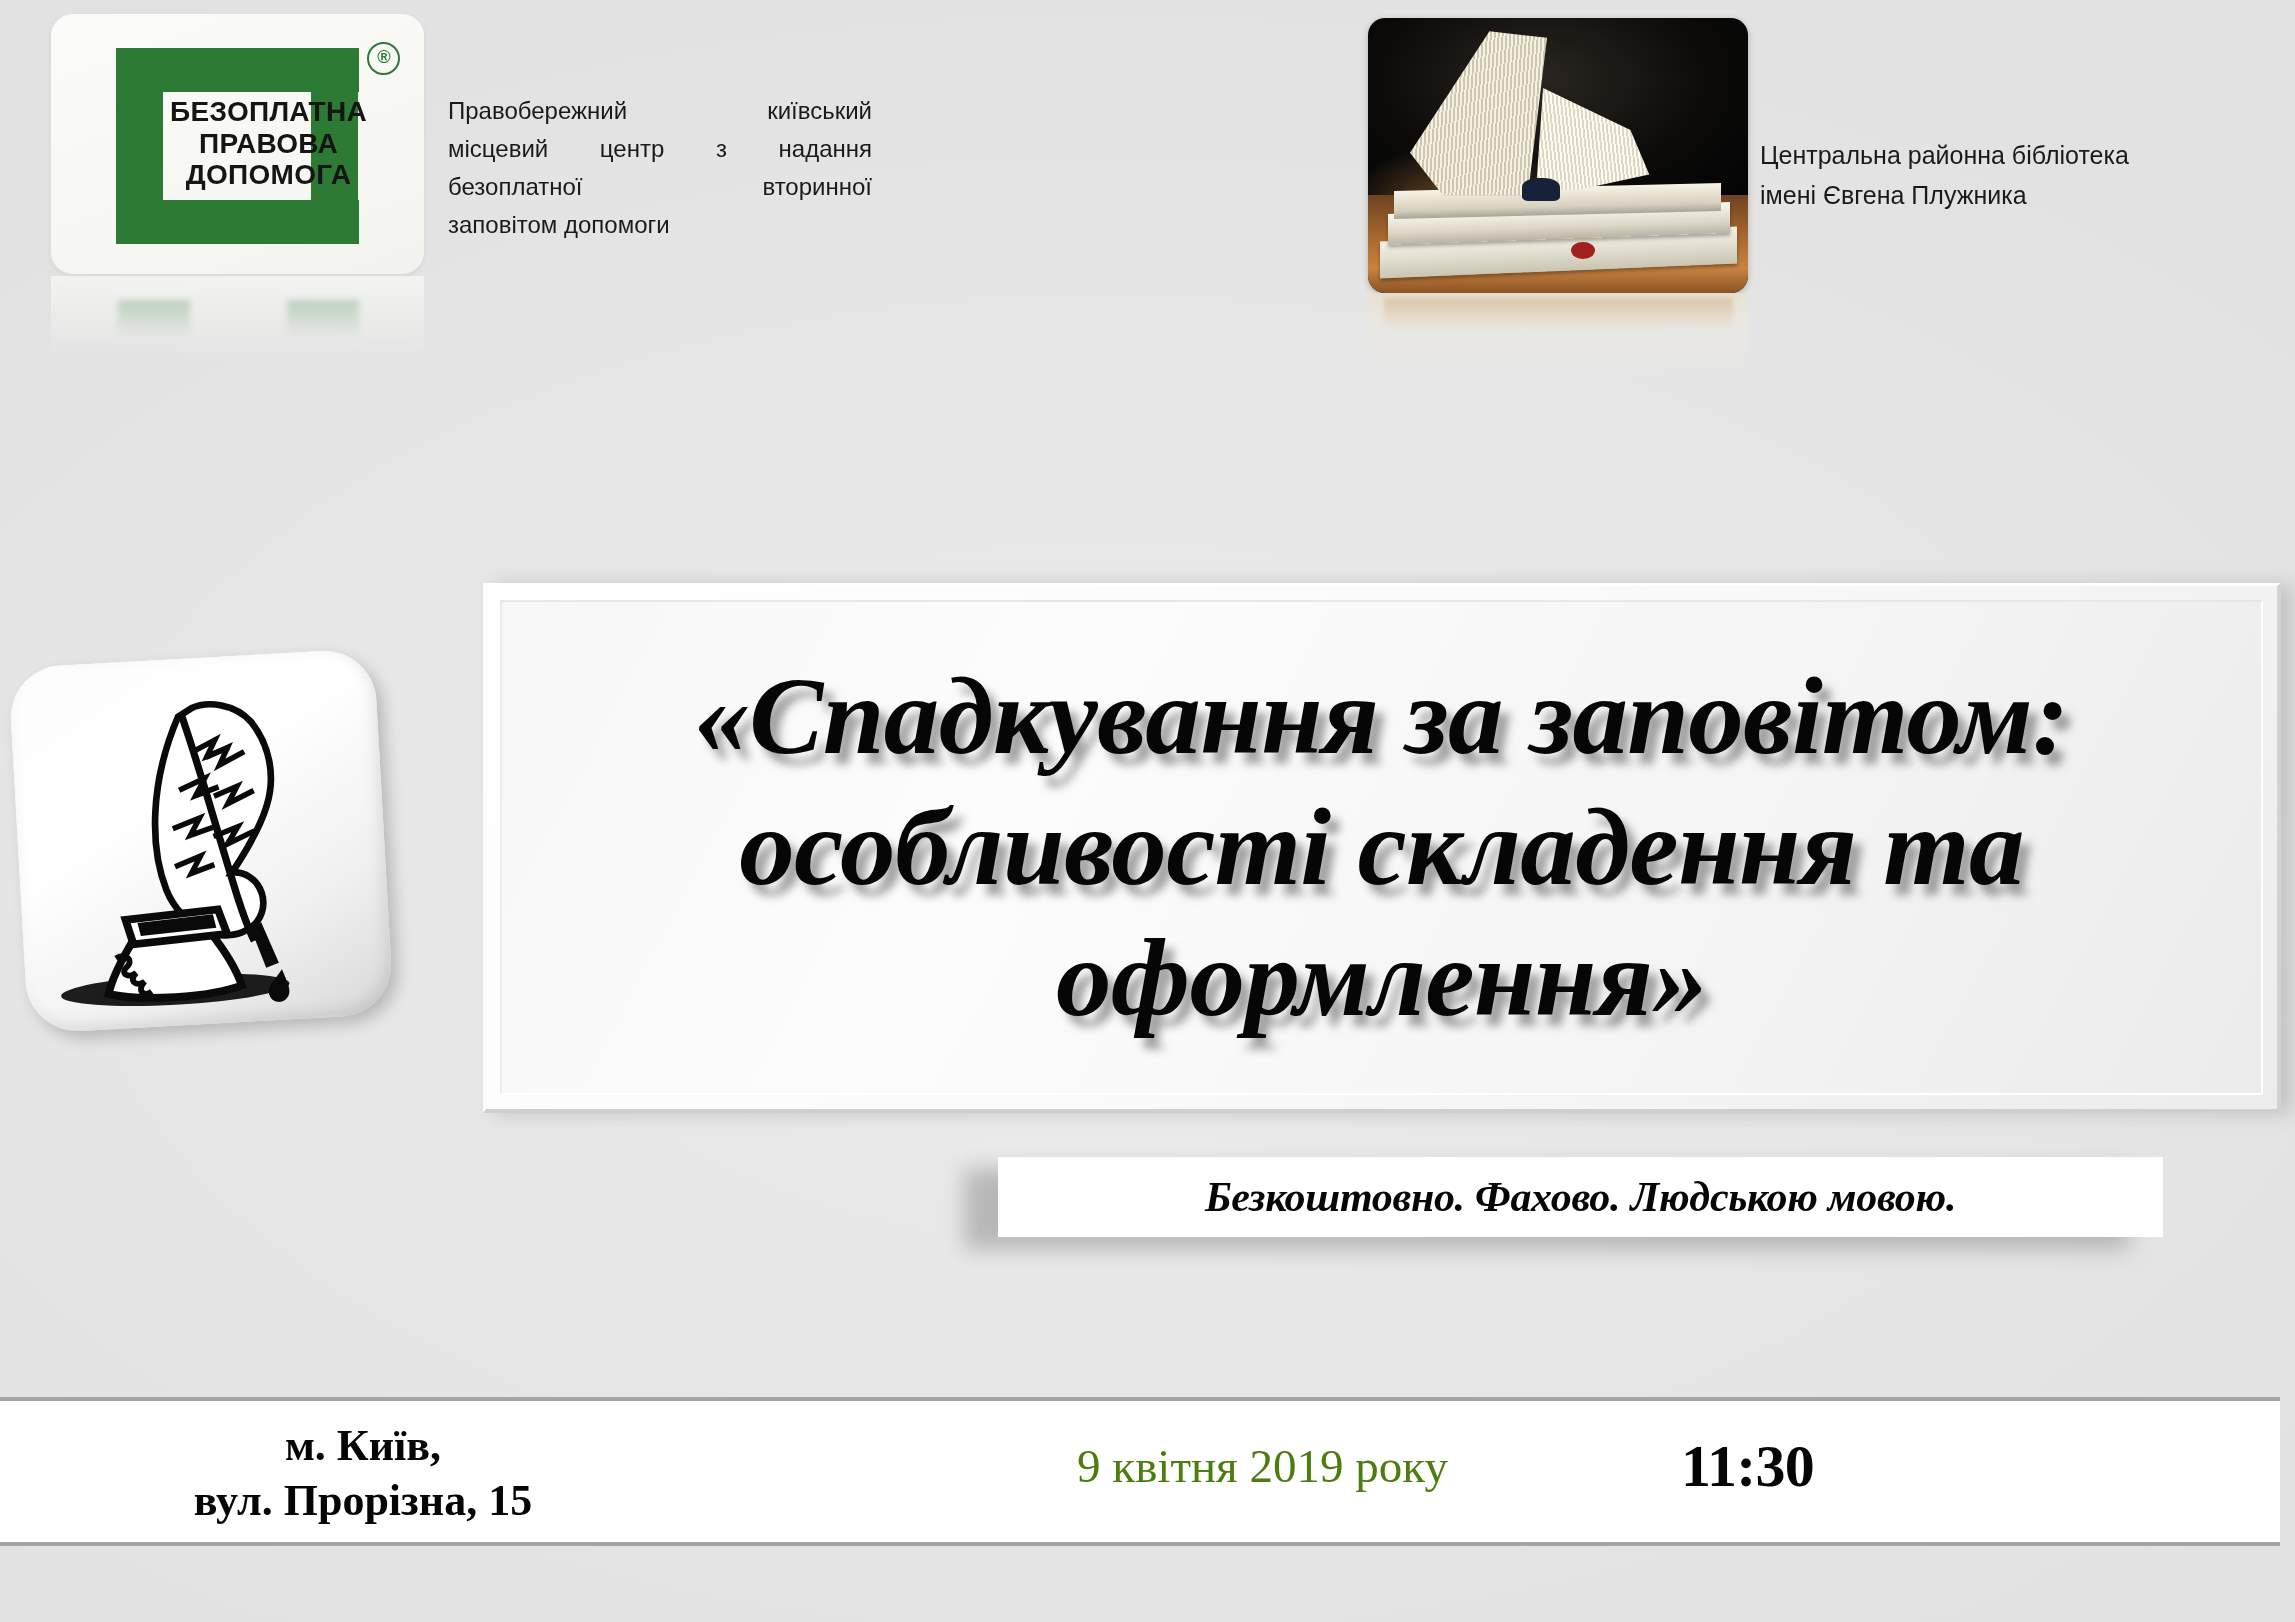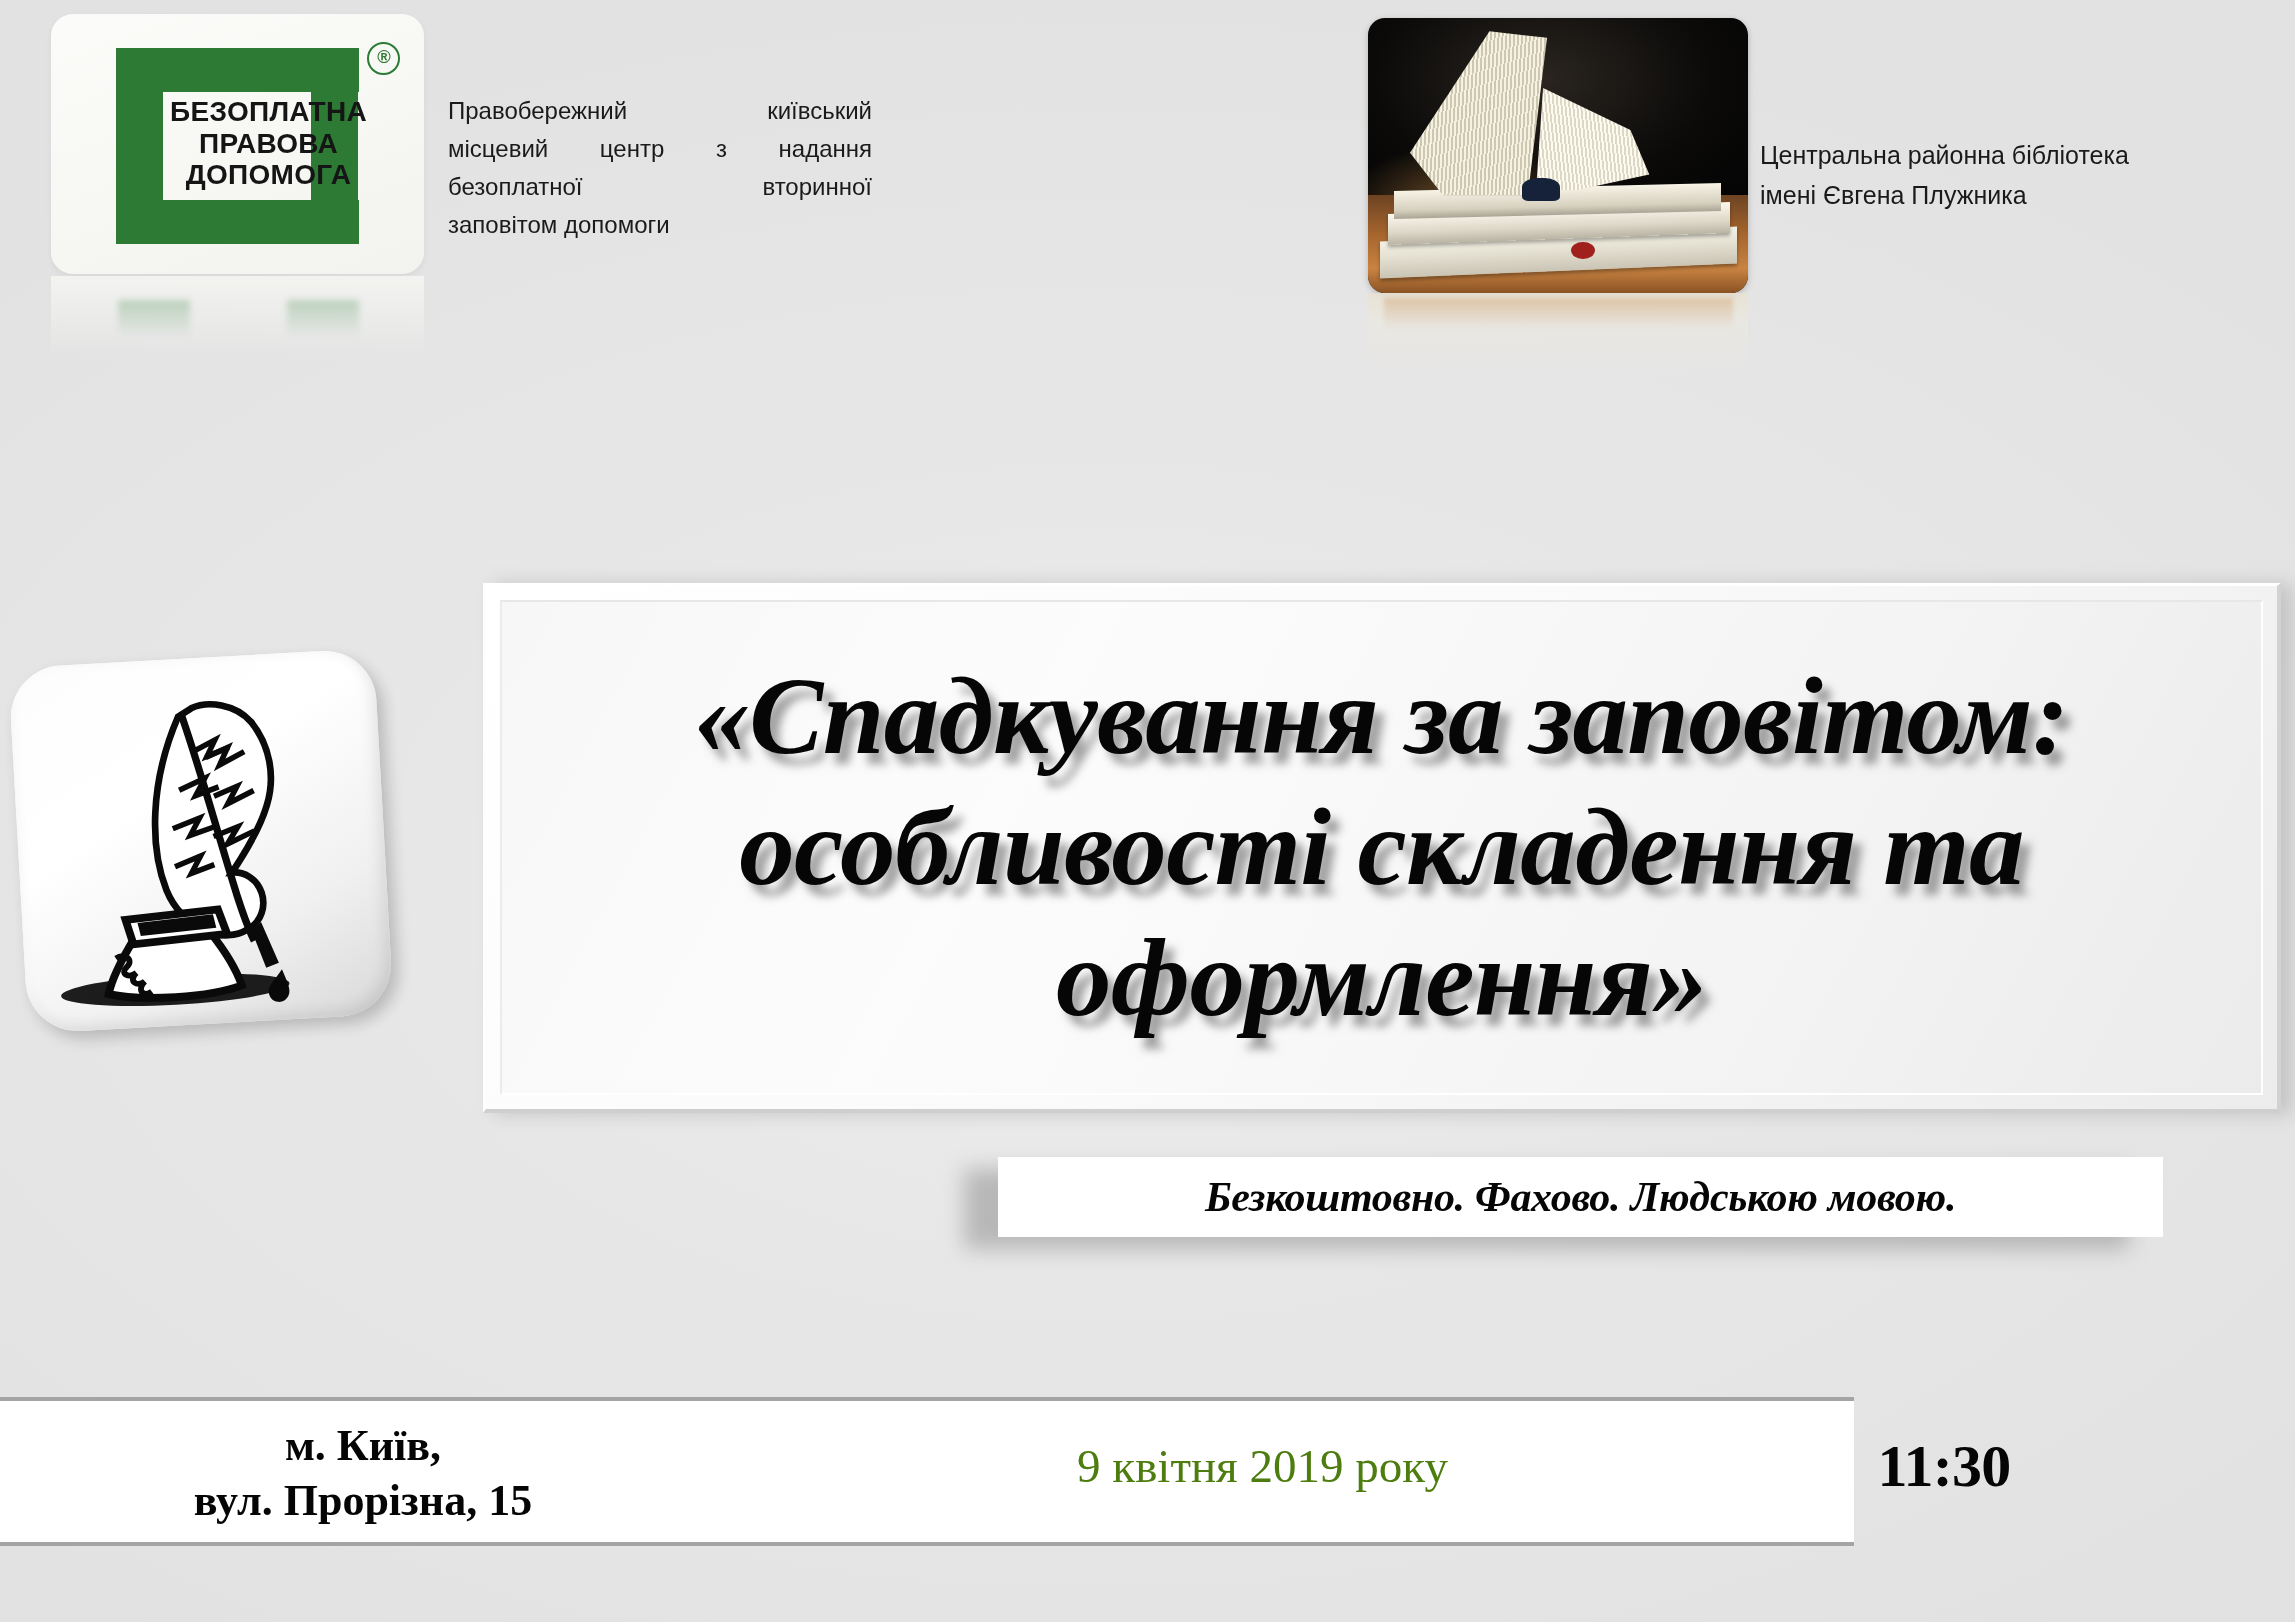--- a/index.html
+++ b/index.html
@@ -364,21 +364,21 @@
     color: #060606;
     letter-spacing: -0.3px;
     white-space: nowrap;
   }
 
   
   .footer {
     position: absolute;
     left: 0;
     top: 1397px;
-    width: 1854px;
+    width: 2280px;
     height: 149px;
     background: #ffffff;
     border-top: 4.6px solid #a4a4a4;
     border-bottom: 4.6px solid #a4a4a4;
     box-sizing: border-box;
     text-decoration: underline;
   }
   .footer-inner {
     position: relative;
     width: 100%;
@@ -401,24 +401,24 @@
     left: 968px;
     top: 38px;
     width: 589px;
     text-align: center;
     font-family: "Liberation Serif", "DejaVu Serif", serif;
     font-size: 47px;
     color: #4d7c0f;
   }
   .foot-time {
     position: absolute;
-    left: 1741px;
+    left: 1681px;
     top: 31px;
     width: 406px;
-    text-align: center;
+    text-align: left;
     font-family: "Liberation Serif", "DejaVu Serif", serif;
     font-weight: bold;
     font-size: 60px;
     color: #050505;
     letter-spacing: -0.7px;
   }
 </style>
 </head>
 <body>
 

